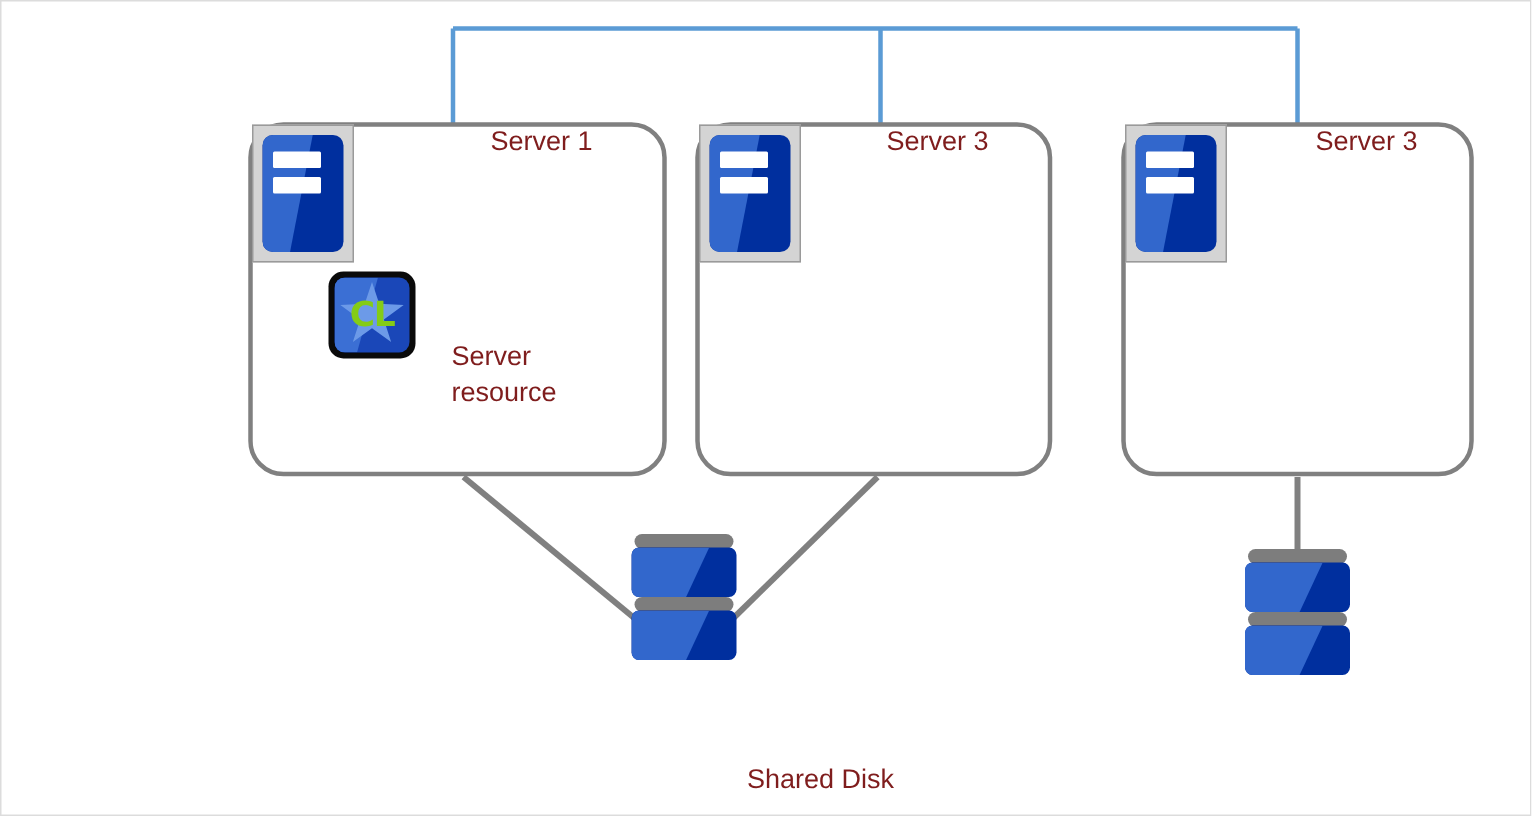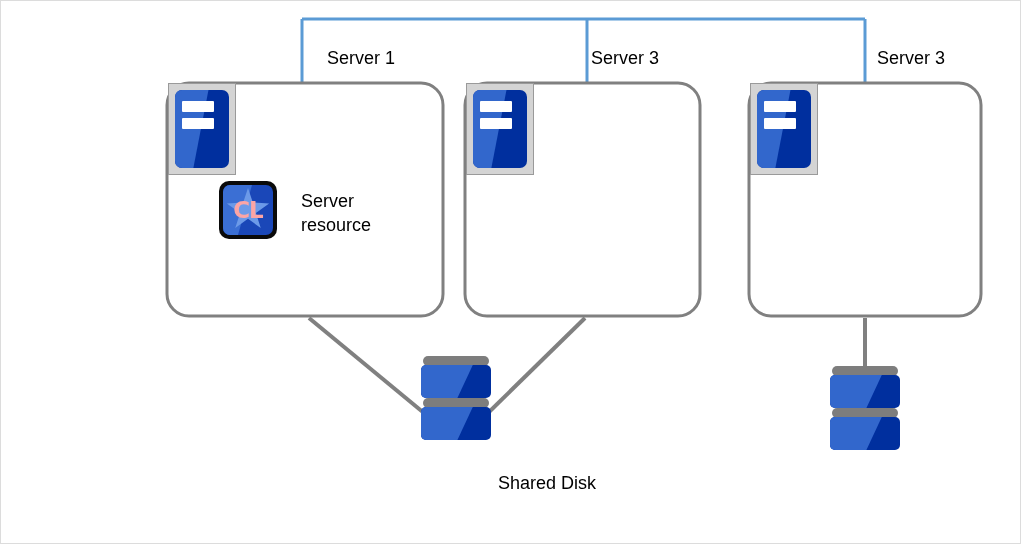--- a/index.html
+++ b/index.html
@@ -12,24 +12,25 @@
     border:1px solid #dcdcdc;
     box-sizing:border-box;
     overflow:hidden;
   }
 
   #vec{position:absolute;left:0;top:0;width:1021px;height:544px;}
 
   
   .lbl{
     position:absolute;
-    color:#000000;
+    color:#7f1d1d;
     font-size:18px;
     line-height:23px;
     white-space:pre;
+    margin-top:36px;
   }
   .lbl.center{text-align:right;}
   .lbl.left{text-align:left;}
 
   
   .srv-icon{
     position:absolute;
     width:68px;height:92px;
     background:#d4d4d4;
     border:1px solid #9a9a9a;
@@ -77,21 +78,21 @@
   }
   .cl-icon .star{
     position:absolute;left:50%;top:50%;
     width:44px;height:44px;margin:-22px 0 0 -22px;
     background:#6c9ae8;
     clip-path:polygon(50% 0%,61% 33%,98% 35%,68% 57%,79% 91%,50% 70%,21% 91%,32% 57%,2% 35%,39% 33%);
   }
   .cl-icon .txt{
     position:absolute;left:0;top:0;width:100%;height:100%;
     display:flex;align-items:center;justify-content:center;
-    color:#fca5a5;
+    color:#84cc16;
     font-family:"DejaVu Sans",sans-serif;
     font-weight:bold;font-size:23px;letter-spacing:-1px;
   }
 
   
   .disk{position:absolute;width:70px;height:94px;}
   .disk .gbar{
     position:absolute;left:2px;width:66px;height:10px;
     background:#7d7d7d;border-radius:5px;
   }

